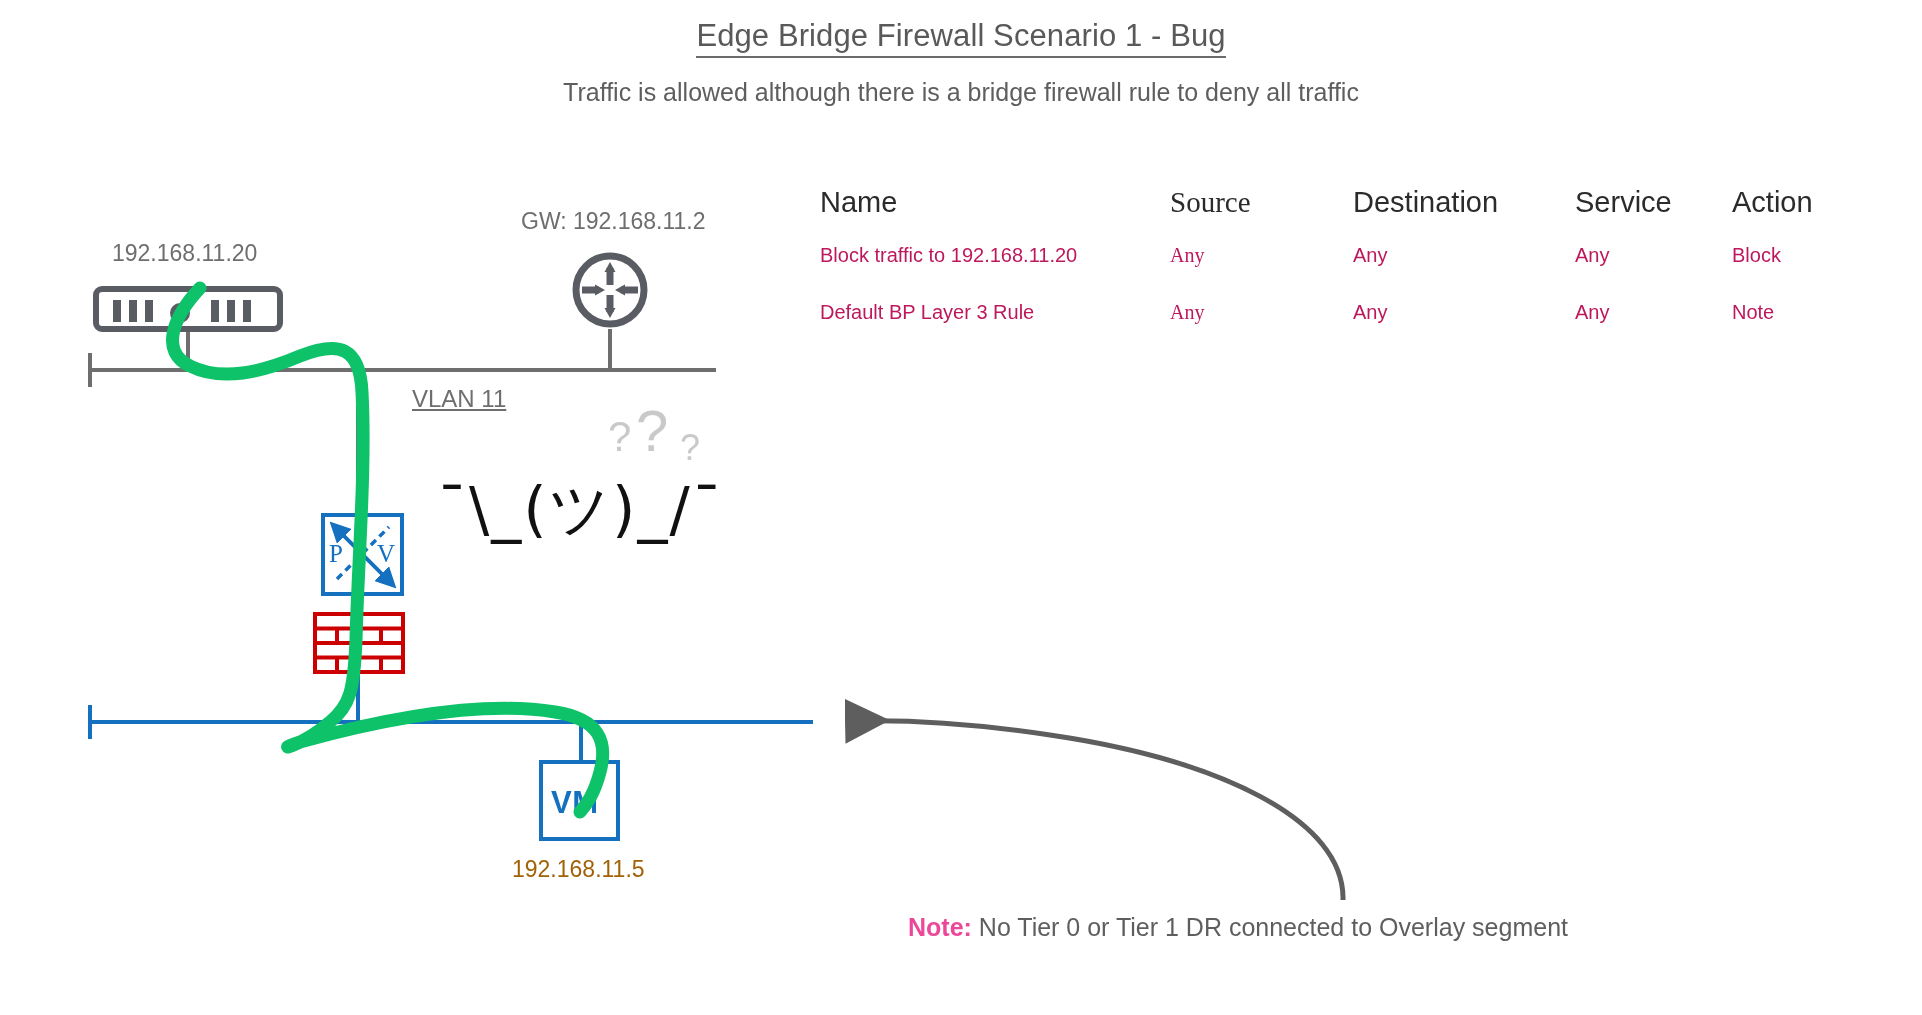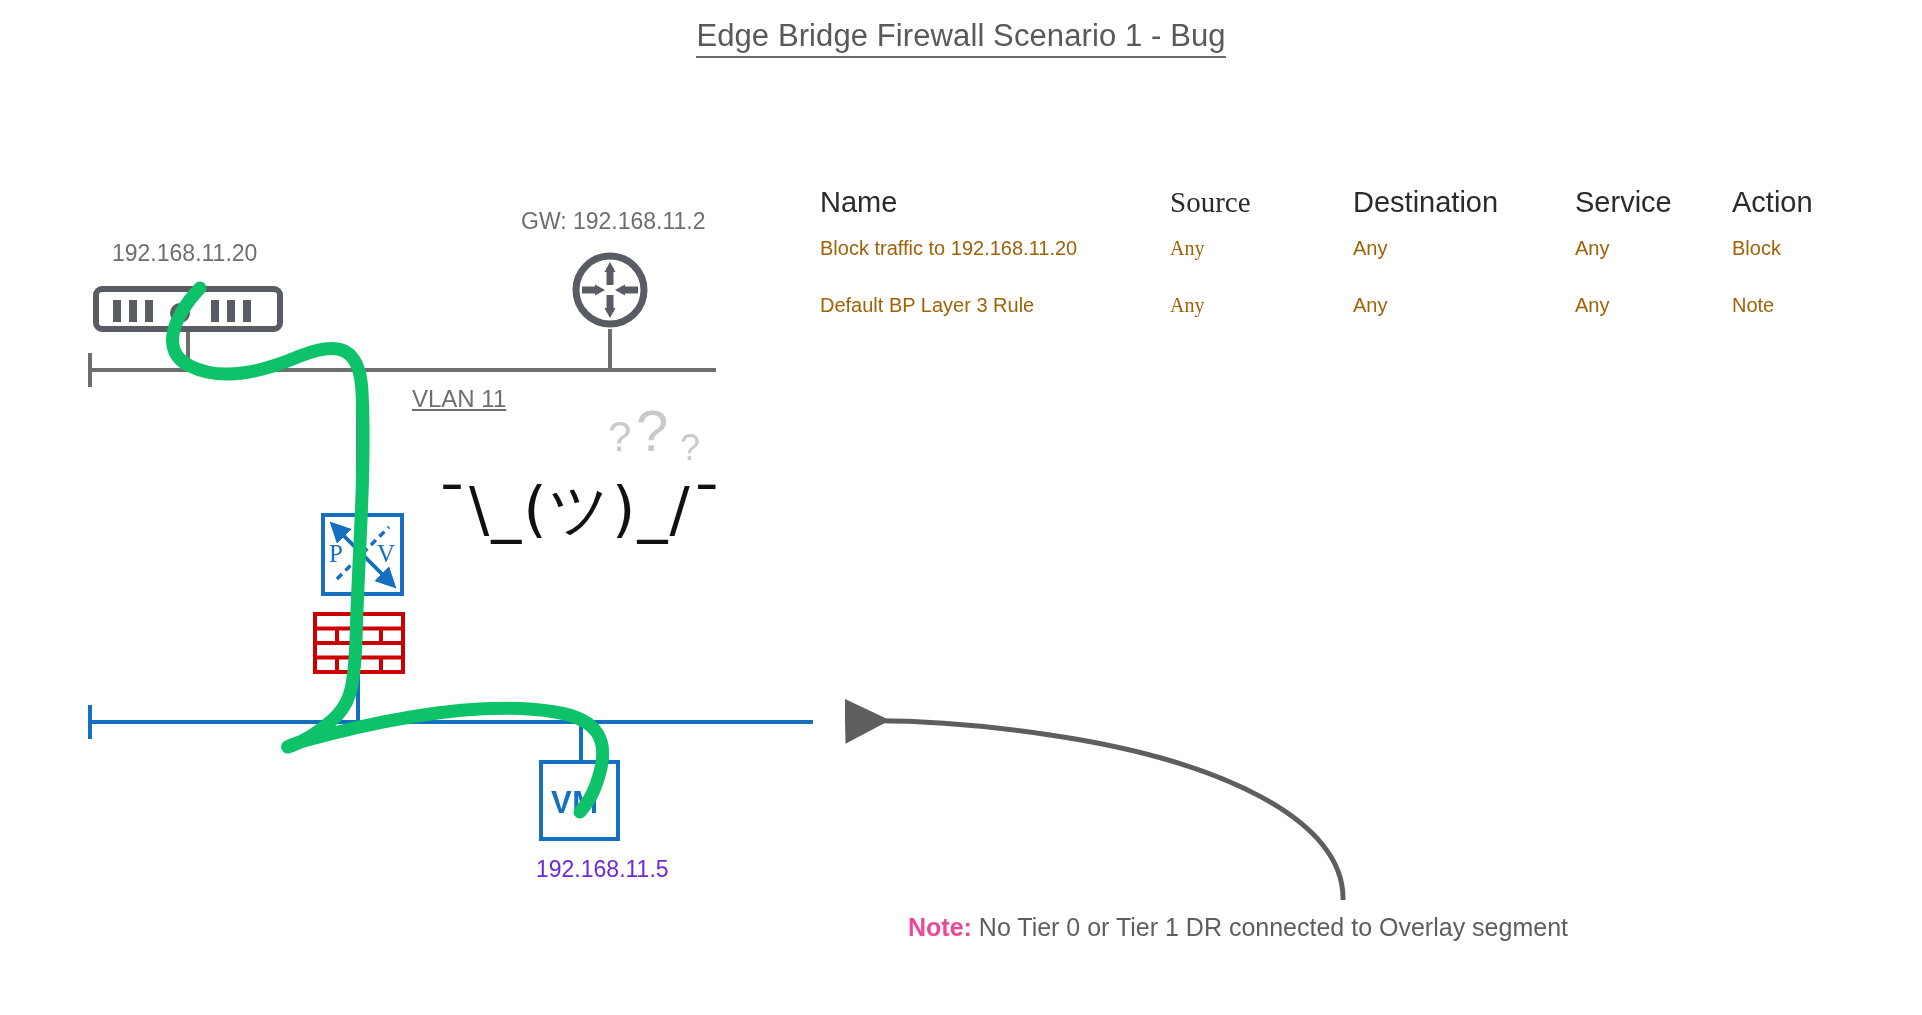--- a/index.html
+++ b/index.html
@@ -54,59 +54,59 @@
   .fw-row {
     position: relative;
     height: 34px;
   }
   .fw-head .cell {
     font-size: 29px;
     color: #2b2b2b;
   }
   .fw-body .cell {
     font-size: 20px;
-    color: #a16207;
+    color: #be185d;
   }
   .cell {
     position: absolute;
     white-space: nowrap;
     top: 0;
   }
   .col-name { left: 0px; }
   .col-source { left: 350px; font-family: Liberation Serif, serif; }
   .col-destination { left: 533px; }
   .col-service { left: 755px; }
   .col-action { left: 912px; }
   .action-drop { color: #cc0000; }
   .action-allow { color: #2b2b2b; }
-  .fw-head { margin-bottom: 17px; }
+  .fw-head { margin-bottom: 24px; }
   .fw-row-1 { margin-bottom: 23px; }
 
   
   .diag-text {
     position: absolute;
     white-space: nowrap;
     color: #6e6e6e;
     font-size: 23px;
   }
 
   
   .lbl-server-ip { left: 112px; top: 240px; }
   
   .lbl-gw { left: 521px; top: 208px; }
   
   .lbl-vlan { left: 412px; top: 385px; font-size: 24px; text-decoration: underline; }
 
   
   .lbl-vm-ip {
     position: absolute;
-    left: 536px;
+    left: 512px;
     top: 856px;
     white-space: nowrap;
-    color: #6d28d9;
+    color: #a16207;
     font-size: 23px;
   }
 
   
   .server {
     position: absolute;
     left: 93px;
     top: 286px;
     width: 190px;
     height: 46px;
@@ -288,20 +288,21 @@
   }
 </style>
 </head>
 <body>
 
 <div id="canvas">
 
   <div class="title">
     <span>Edge Bridge Firewall Scenario 1 - Bug</span>
   </div>
+  <div class="subtitle">Traffic is allowed although there is a bridge firewall rule to deny all traffic</div>
 
   <div class="fw-table">
     <div class="fw-row fw-head">
       <div class="cell col-name">Name</div>
       <div class="cell col-source">Source</div>
       <div class="cell col-destination">Destination</div>
       <div class="cell col-service">Service</div>
       <div class="cell col-action">Action</div>
     </div>
 

